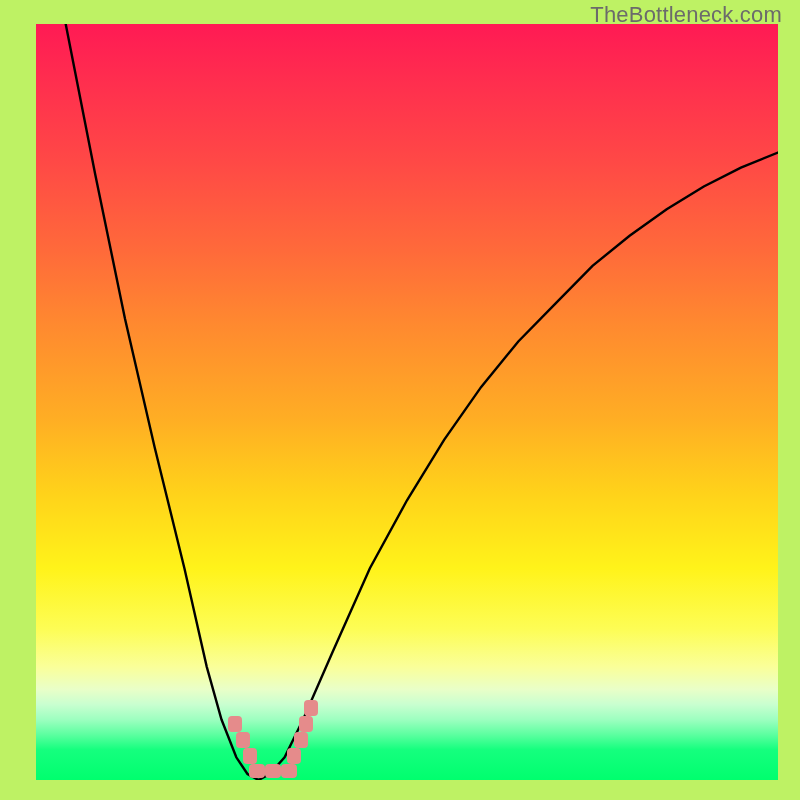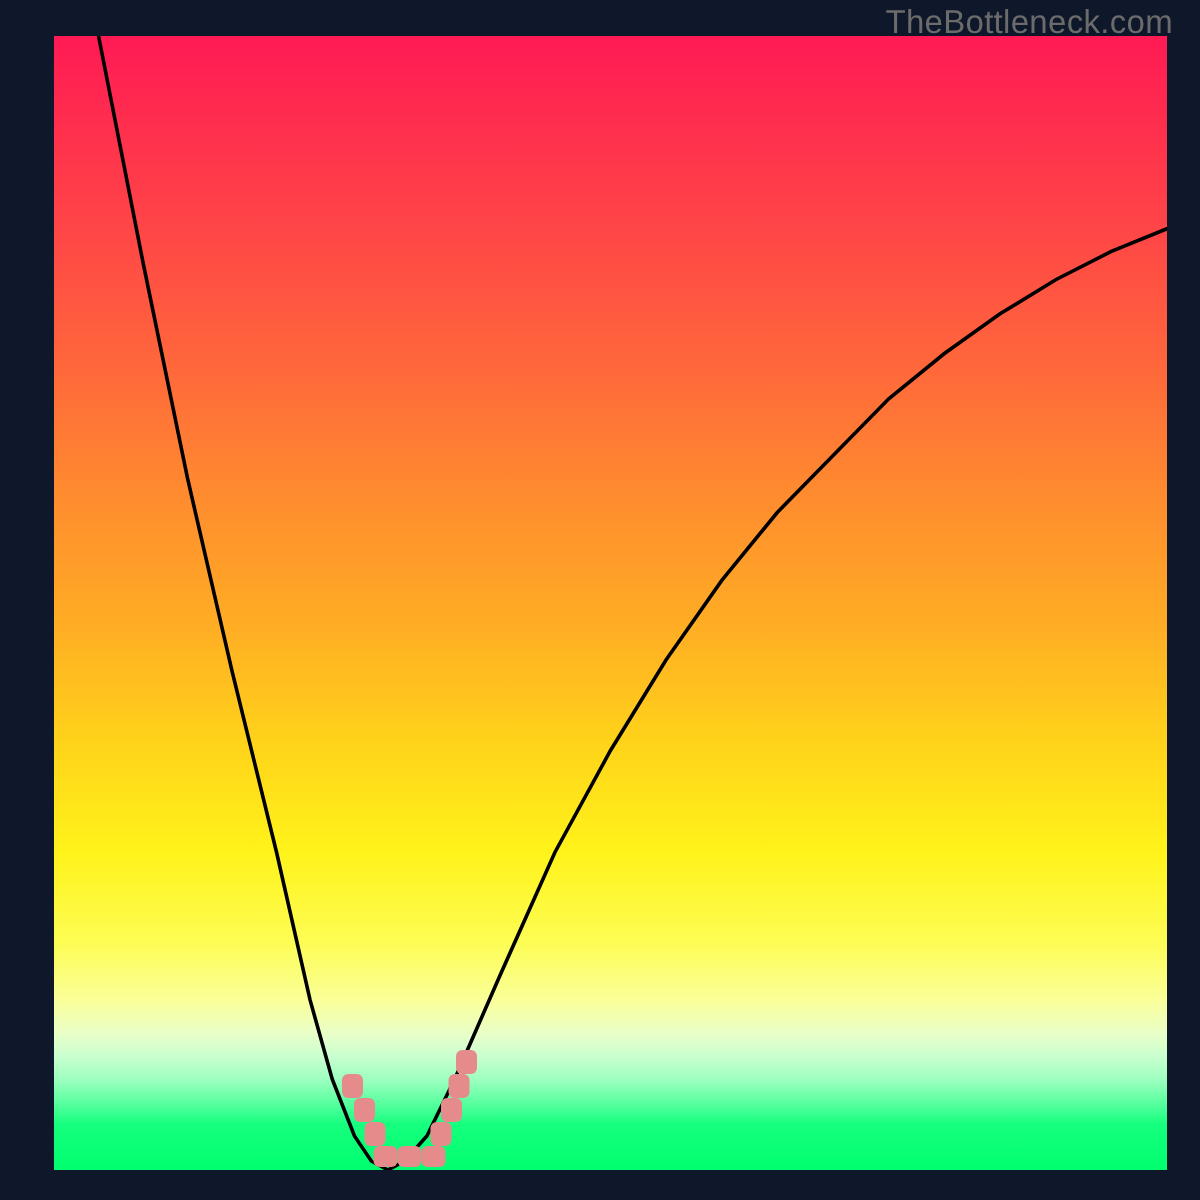--- a/index.html
+++ b/index.html
@@ -9,21 +9,21 @@
     height: 800px;
     background: #000;
     overflow: hidden;
   }
   .frame {
     position: absolute;
     left: 0;
     top: 0;
     width: 800px;
     height: 800px;
-    background: #0f172a;
+    background: #bef264;
   }
   .plot-area {
     position: absolute;
     left: 36px;
     top: 24px;
     width: 742px;
     height: 756px;
     overflow: hidden;
   }
   .gradient-bg {

